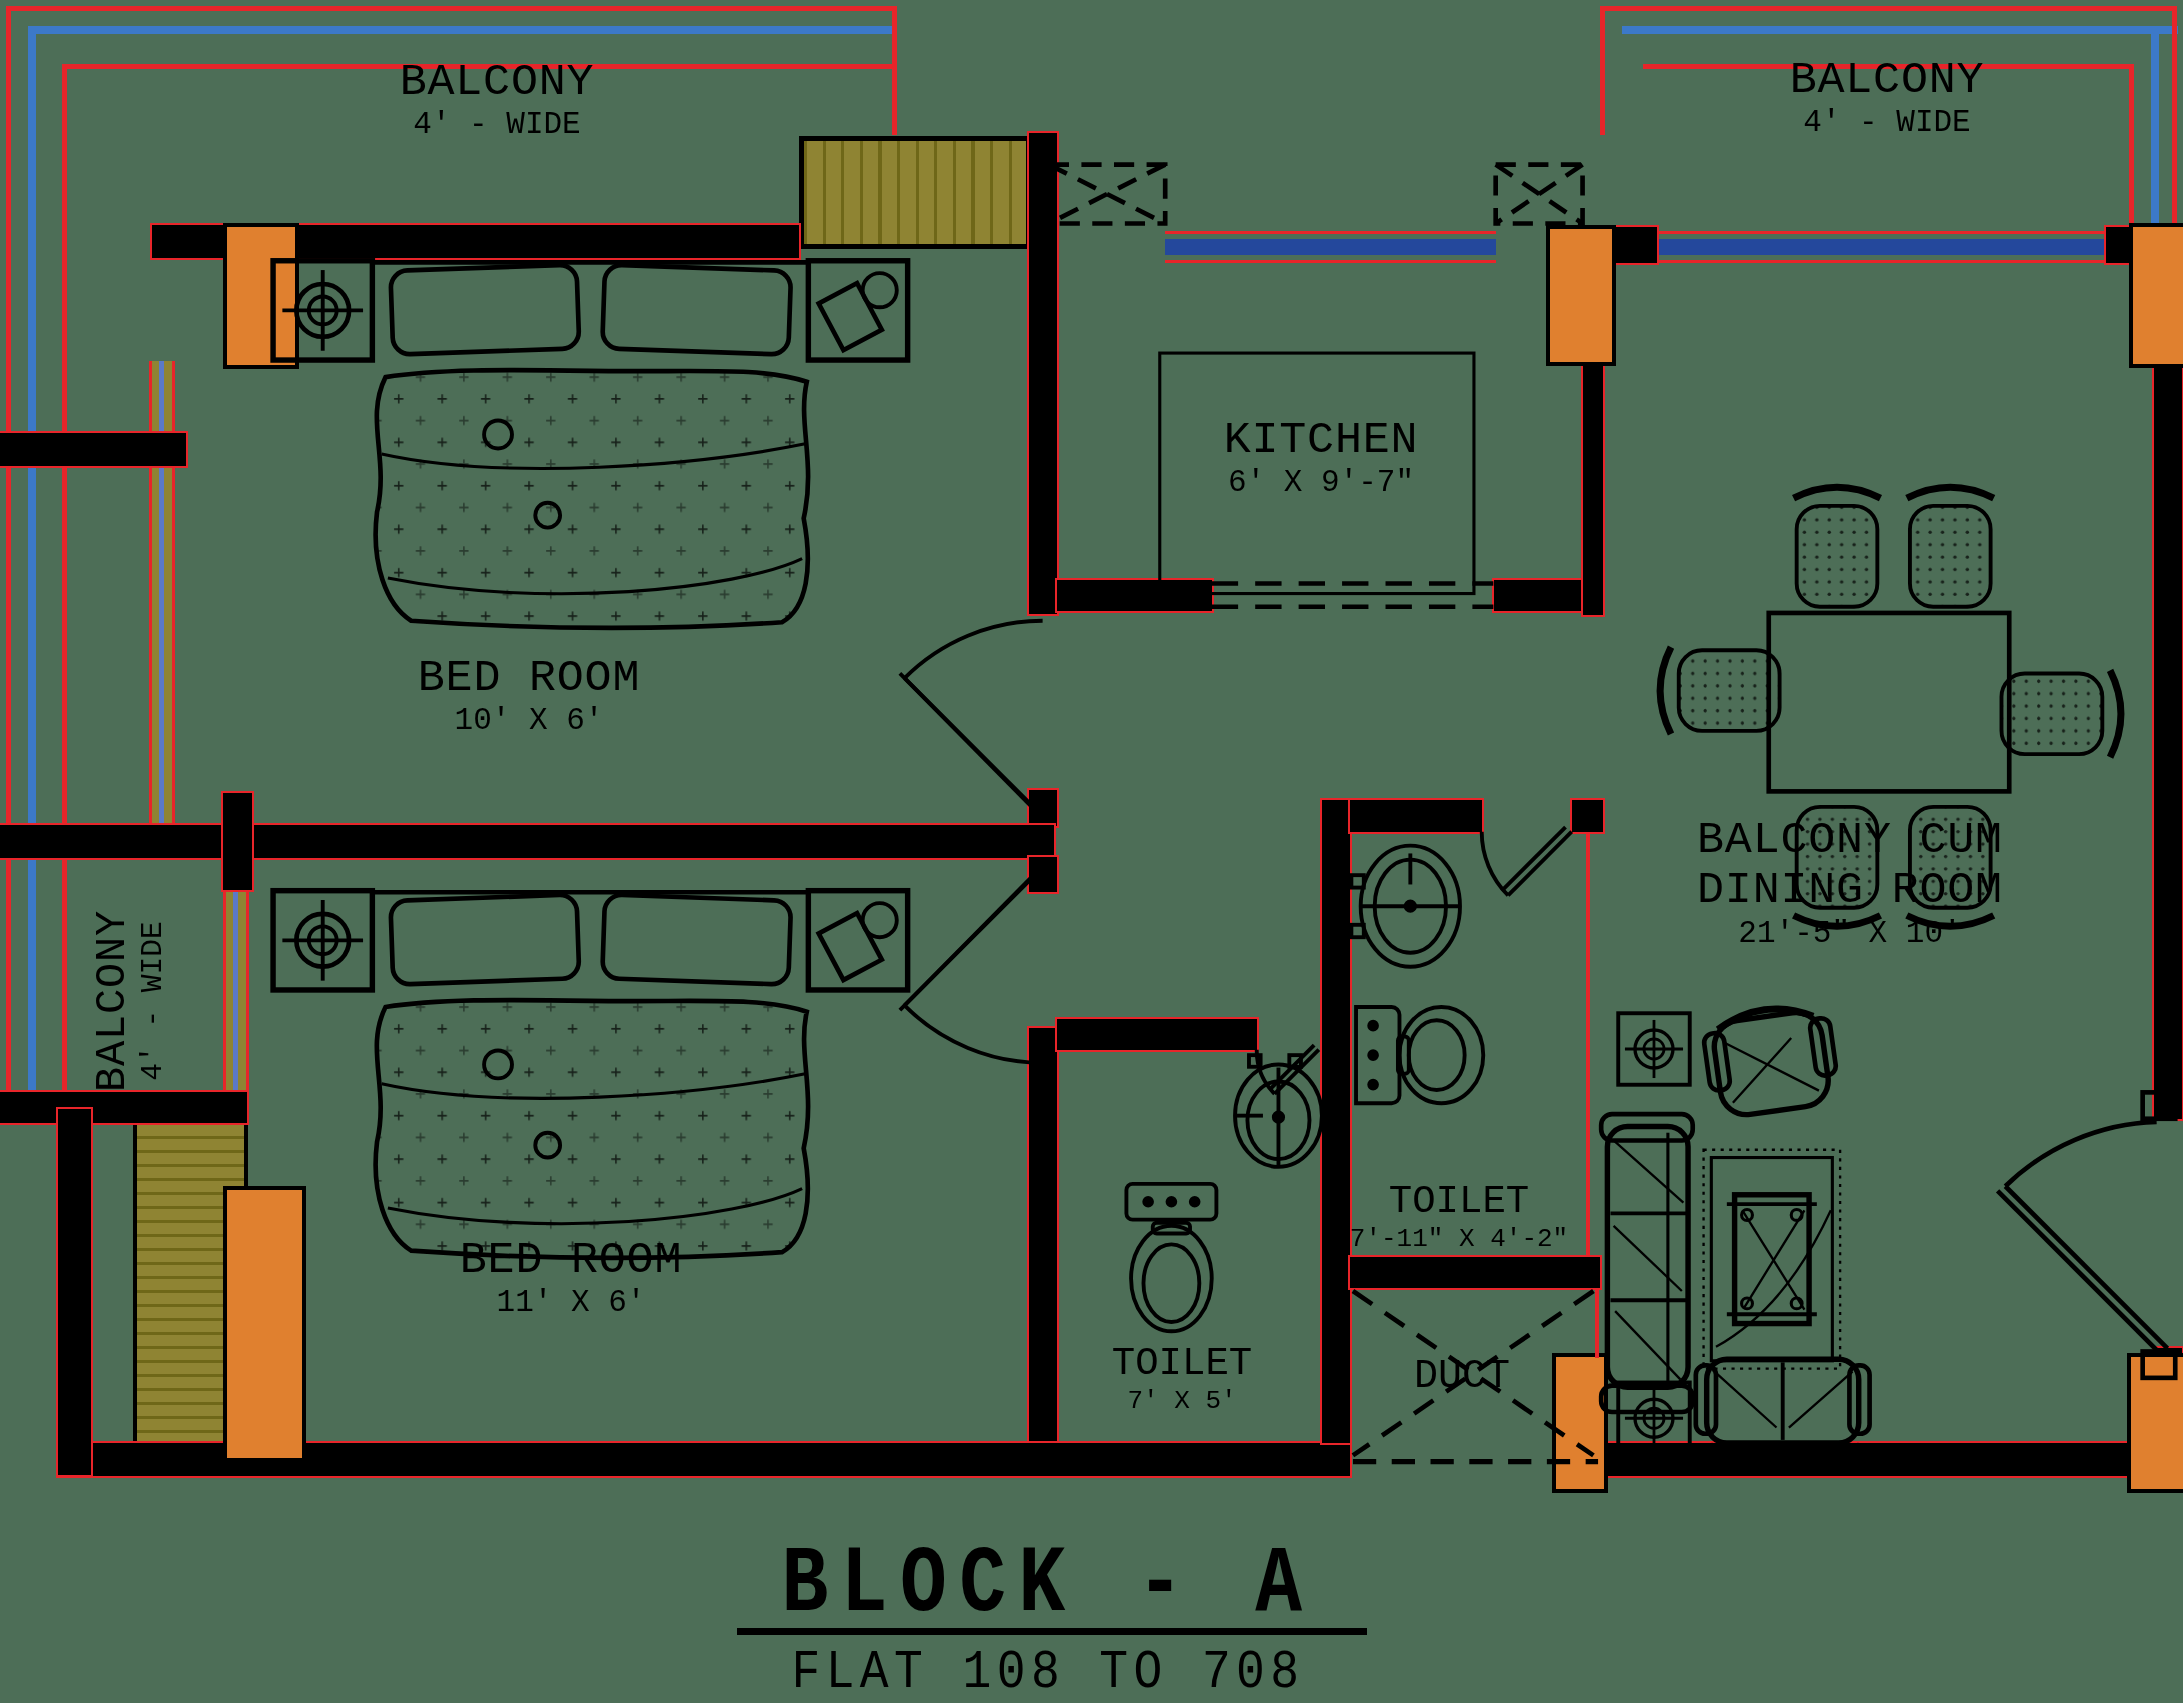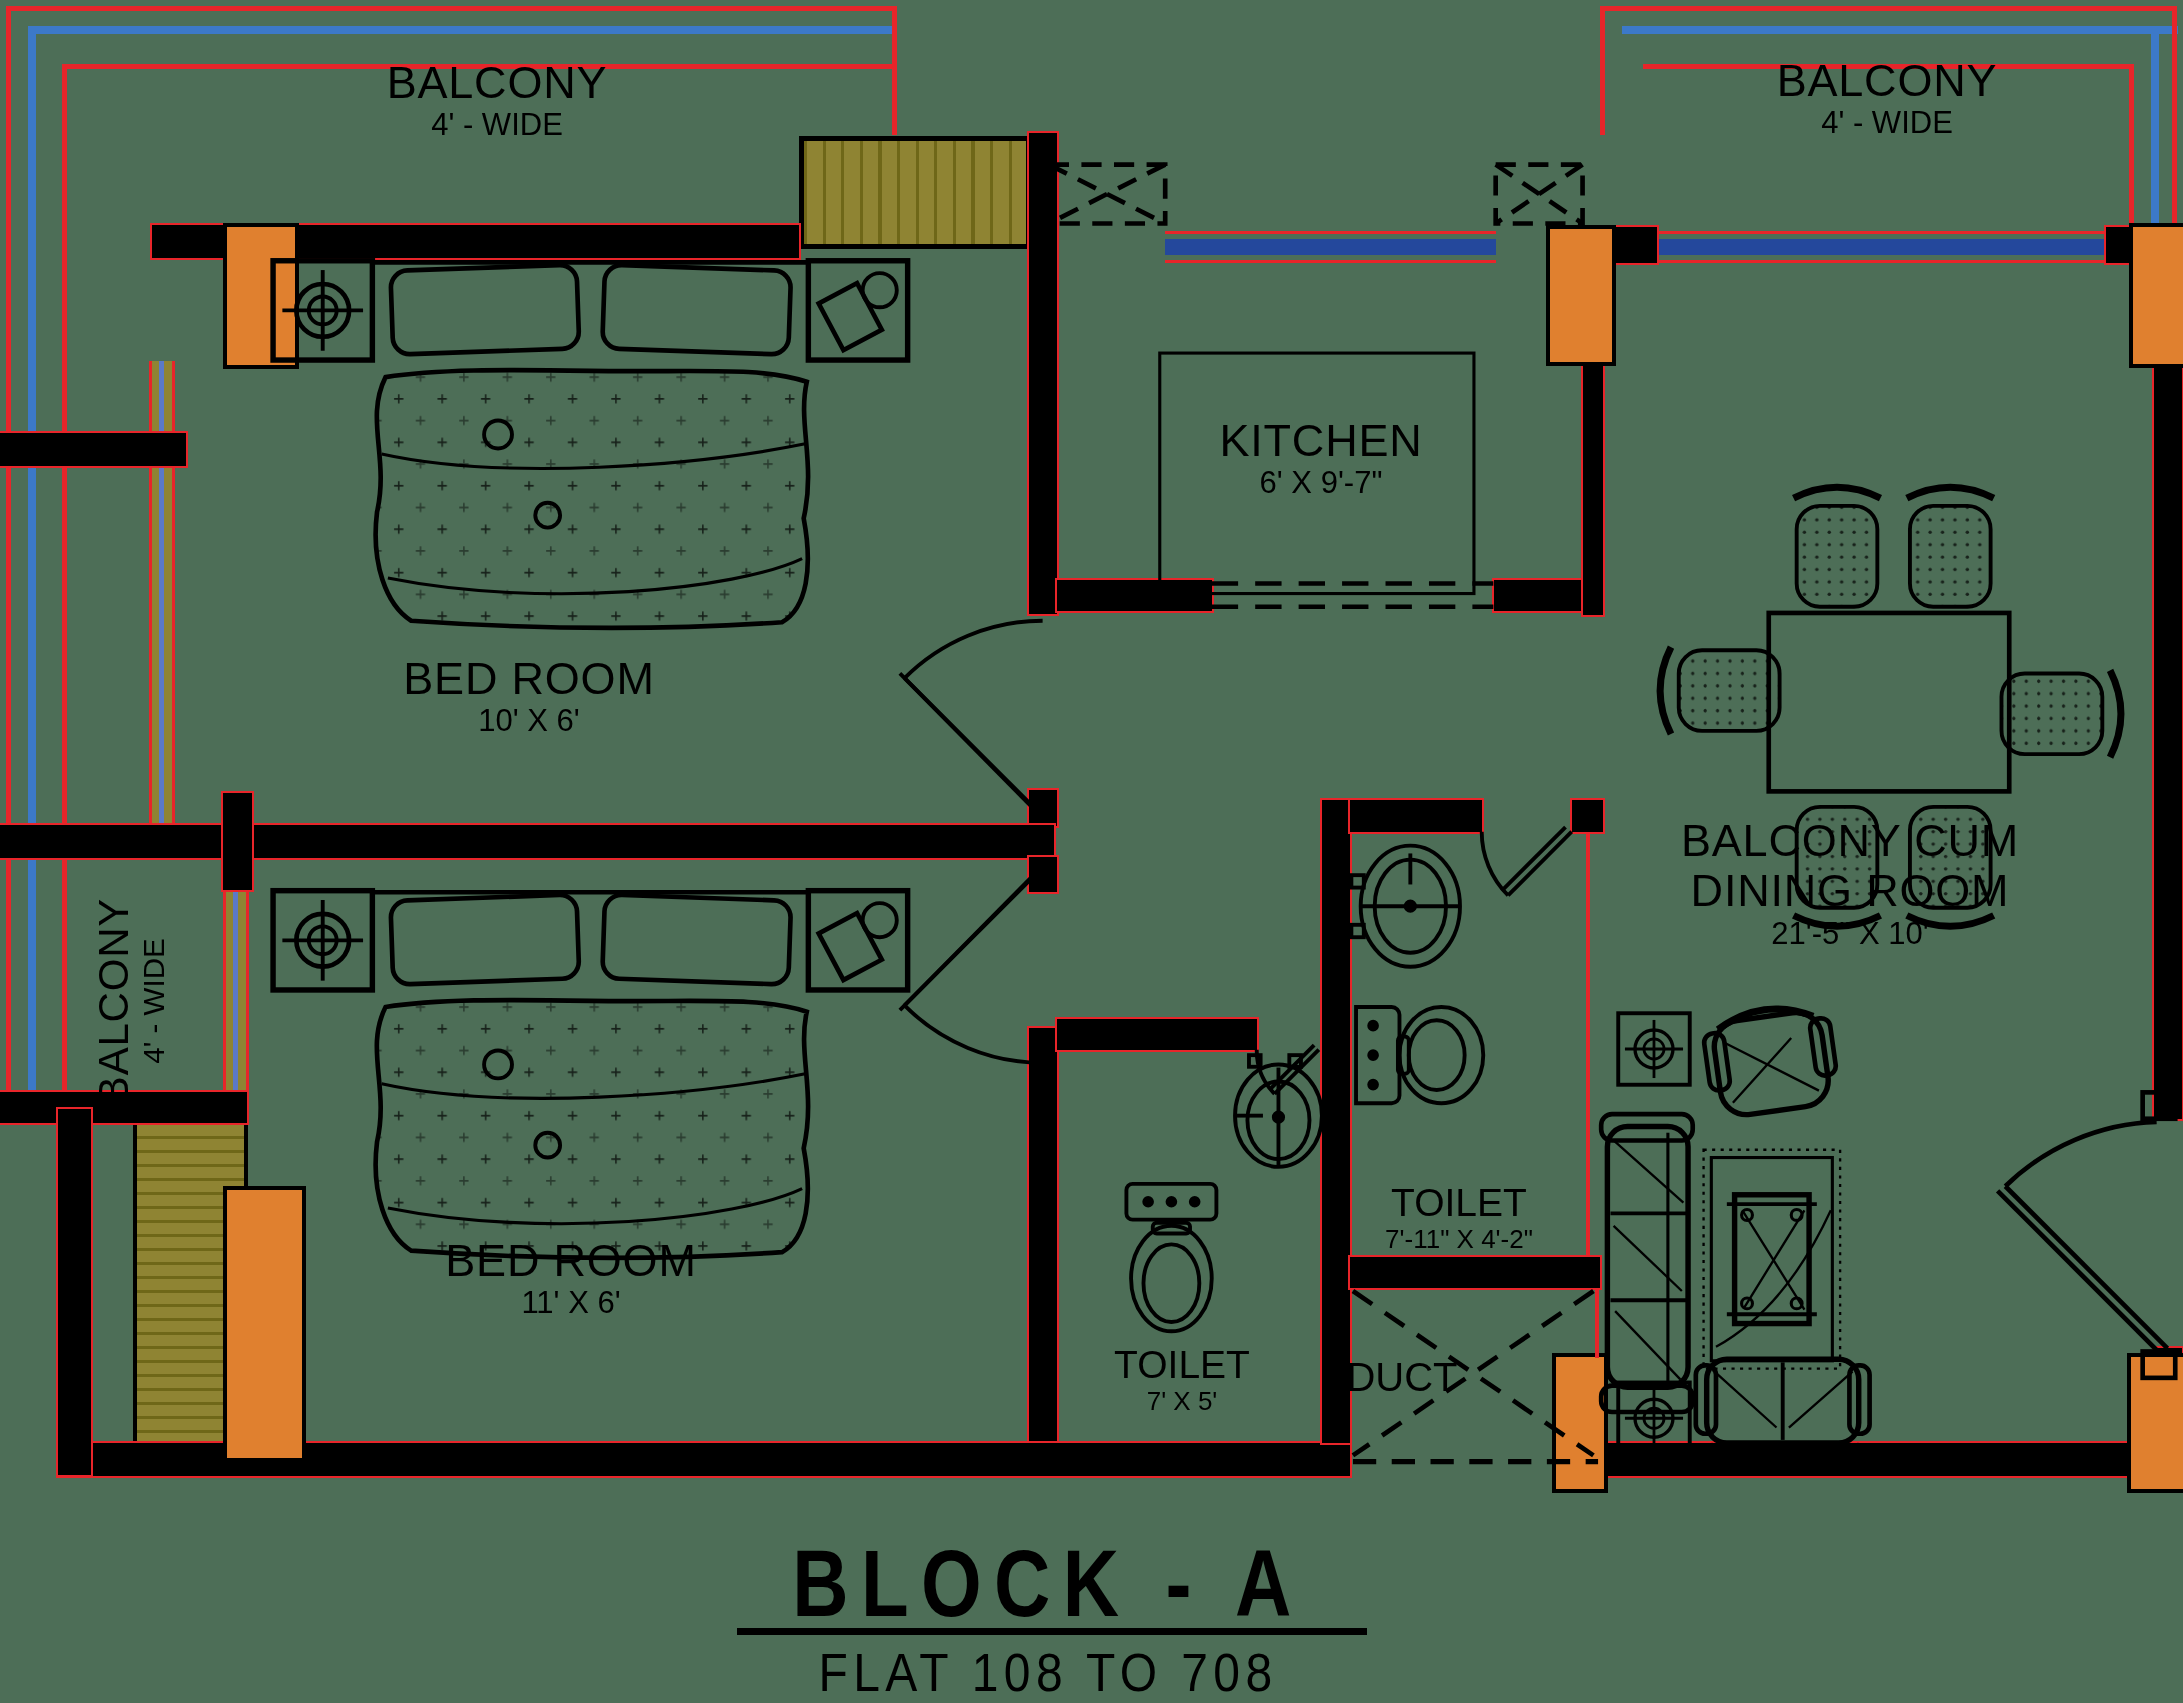--- a/index.html
+++ b/index.html
@@ -1,17 +1,17 @@
 <!DOCTYPE html>
 <html style="font-size:12.4px"><head>
 <meta charset="utf-8">
 <style>
   html,body{margin:0;padding:0;background:#4d6e57;}
   #plan{position:relative;width:2183px;height:1703px;background:#4d6e57;overflow:hidden;
-        font-family:Liberation Sans, sans-serif;}
+        font-family:Liberation Mono, monospace;}
   .wall{position:absolute;background:#000;outline:2.3px solid #e8252a;}
   .rail{position:absolute;}
   .red{background:#e8252a;}
   .blue{background:#3c79c8;}
   .redline{position:absolute;background:#e8252a;}
   .win-h{position:absolute;height:26px;border-top:3.1px solid #e8252a;border-bottom:3.1px solid #e8252a;
          background:linear-gradient(180deg,#4d6e57 0 5.4px,#24489c 5.4px 21px,#4d6e57 21px 26px);}
   .win-v{position:absolute;width:20px;border-left:3.1px solid #e8252a;border-right:3.1px solid #e8252a;
          background:linear-gradient(90deg,#8f8433 0 7px,#5b79c8 7px 11.6px,#8f8433 11.6px 20px);}
   .col{position:absolute;background:#e0802f;border:4.7px solid #000;}
@@ -344,21 +344,21 @@
     <div class="dim">21'-5" X 10'</div>
   </div>
   <div class="lbl" style="left:1459px;top:1217px">
     <div class="name-sm">TOILET</div>
     <div class="dim-sm">7'-11" X 4'-2"</div>
   </div>
   <div class="lbl" style="left:1182px;top:1379px">
     <div class="name-sm">TOILET</div>
     <div class="dim-sm">7' X 5'</div>
   </div>
-  <div class="lbl" style="left:1402px;top:1377px">
+  <div class="lbl" style="left:1462px;top:1377px">
     <div class="duct-name">DUCT</div>
   </div>
 
   <div class="title-block" style="left:1048px;top:1584px">BLOCK - A</div>
   <div class="title-rule" style="left:737px;top:1628px;width:630px;height:7px"></div>
   <div class="title-sub" style="left:1048px;top:1673px">FLAT 108 TO 708</div>
 
 </div>
 
 

